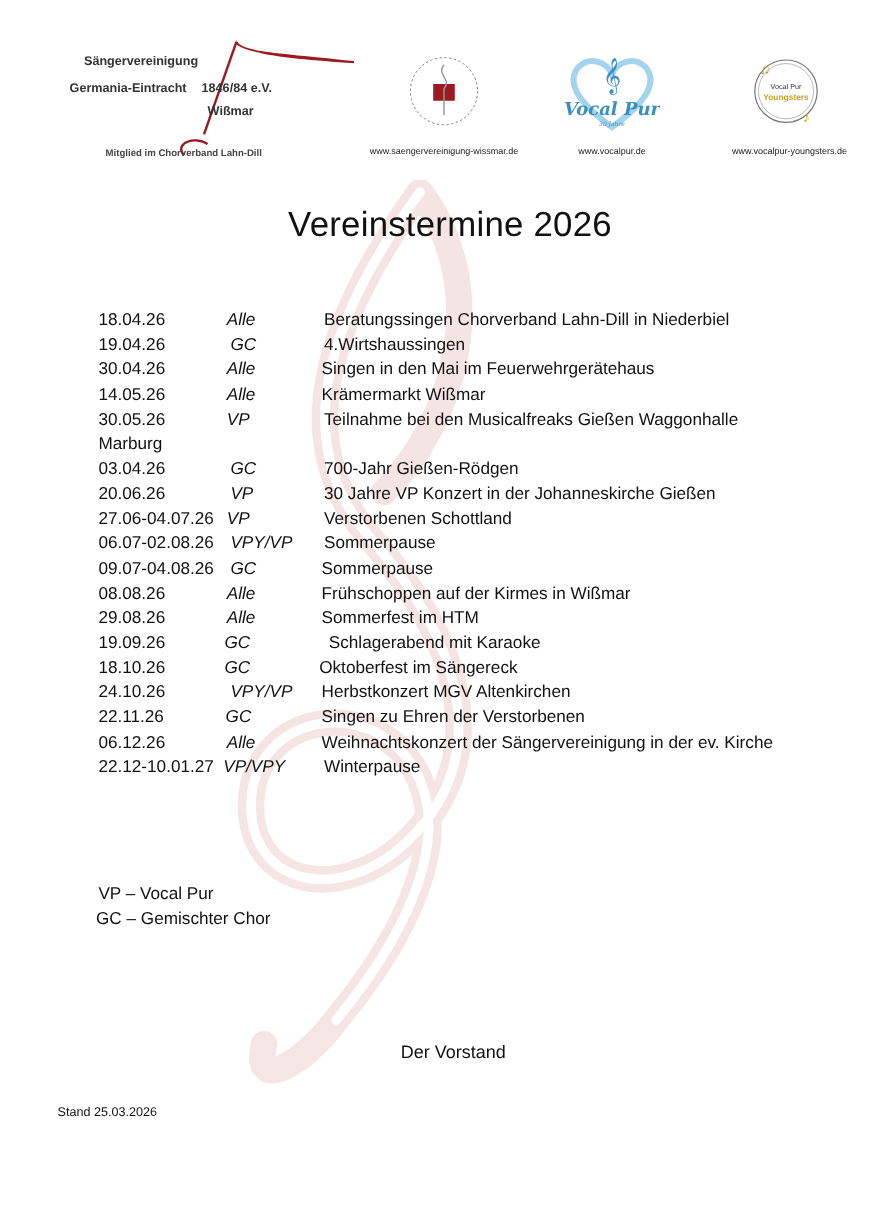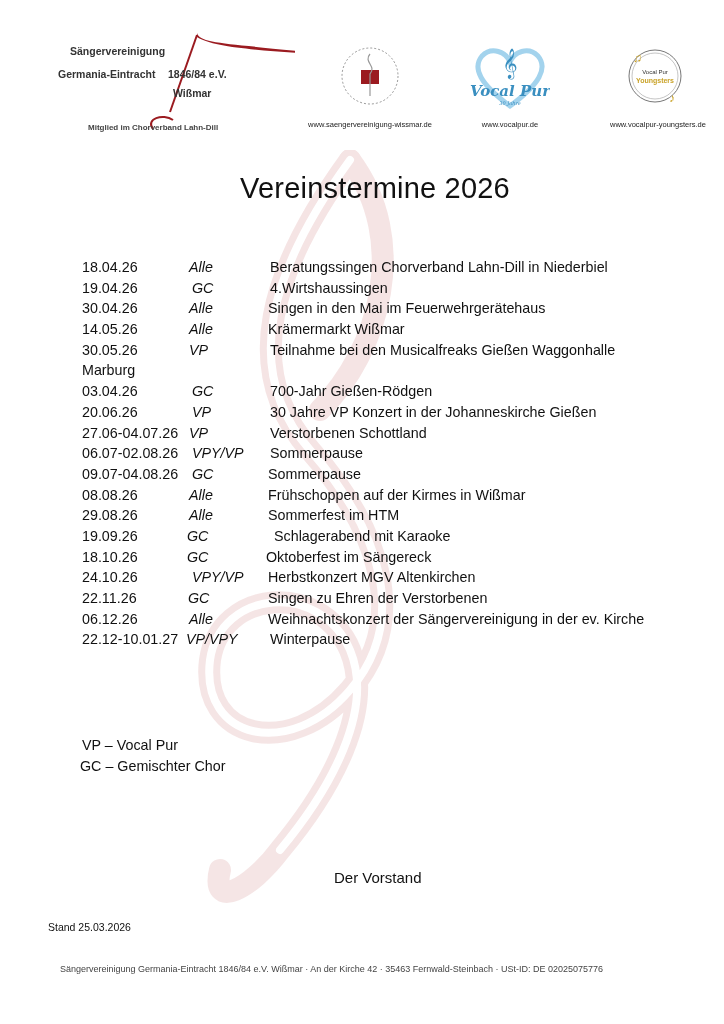--- a/index.html
+++ b/index.html
@@ -182,14 +182,13 @@
 <div class="legend">
   <div style="padding-left:2px">VP – Vocal Pur</div>
   <div>GC – Gemischter Chor</div>
 </div>
 
 <div class="vorstand">Der Vorstand</div>
 
 <div class="stand">Stand 25.03.2026</div>
 
 <div class="footer">
-  <div>Sängervereinigung Germania-Eintracht 1846/84 e.V. Wißmar · An der Kirche 42 · 35463 Fernwald-Steinbach · USt-ID: DE 02025075776</div>
 </div>
 
 </body></html>

